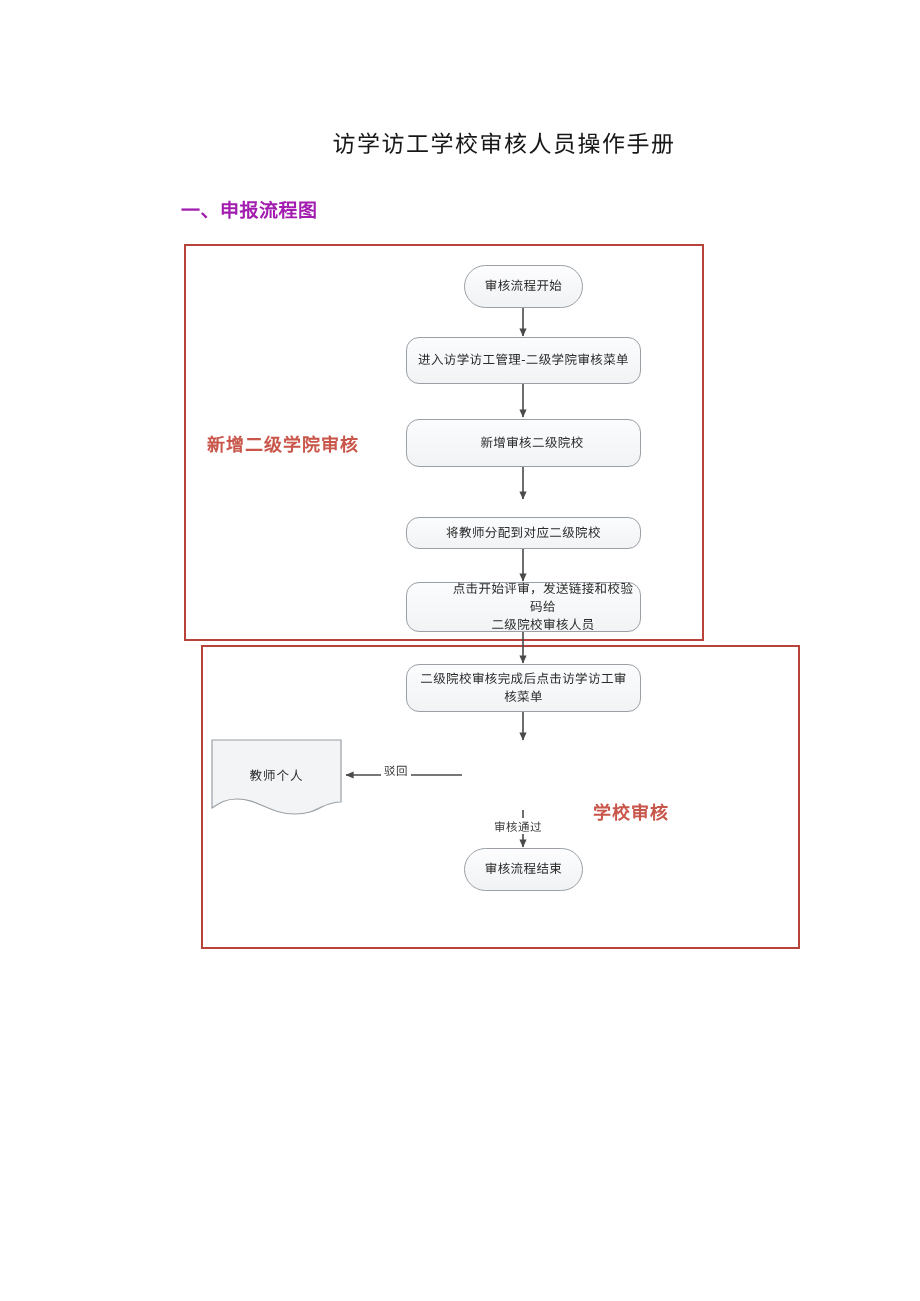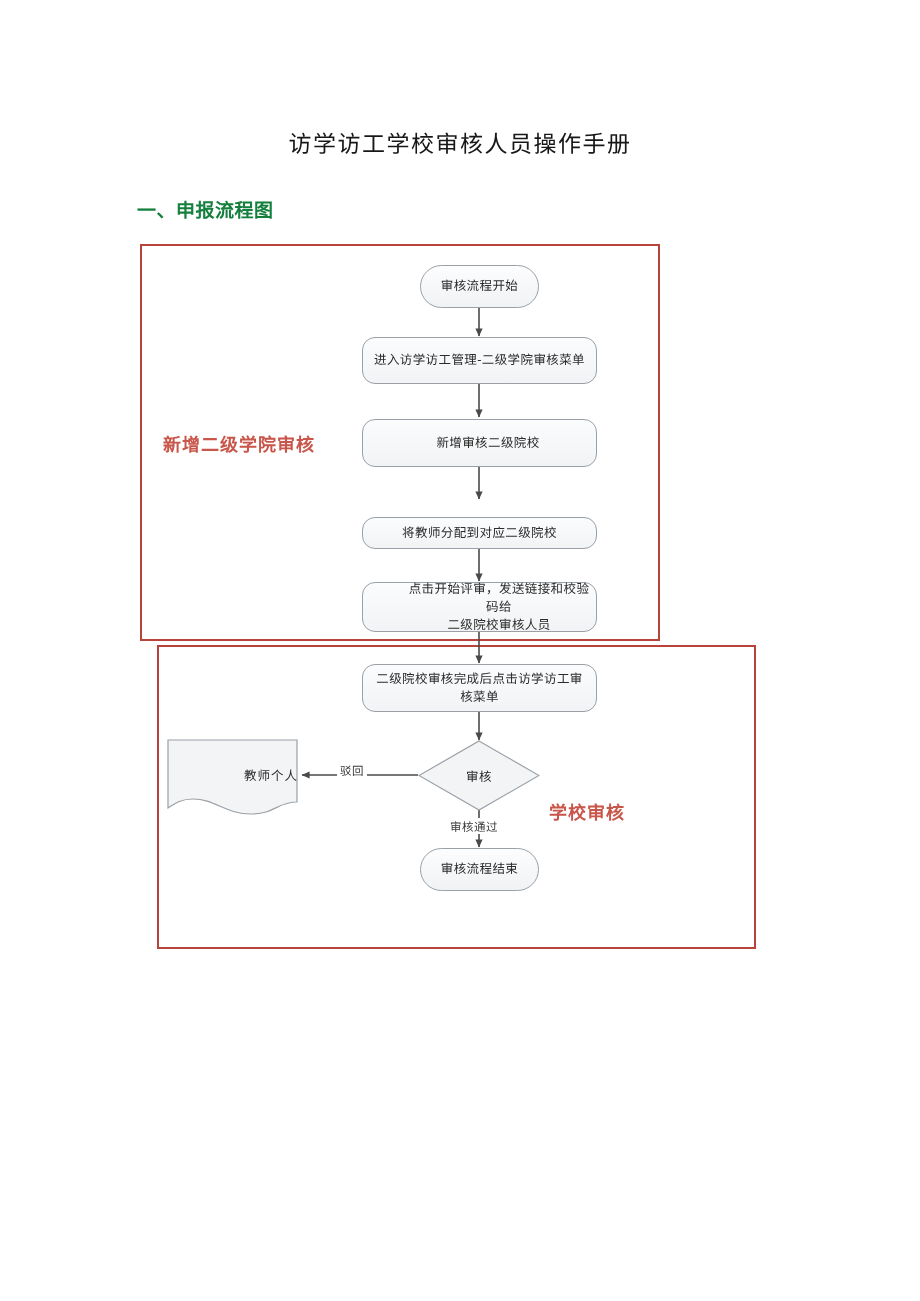--- a/index.html
+++ b/index.html
@@ -14,20 +14,21 @@
     position: relative;
     font-family: "DejaVu Sans", "Liberation Sans", sans-serif;
     color: #000000;
     overflow: hidden;
   }
 
   .page {
     position: absolute;
     inset: 0;
     background: #ffffff;
+    margin-left: 44px;
   }
 
   
   .doc-title {
     position: absolute;
     left: 0;
     top: 125px;
     width: 920px;
     text-align: center;
     font-family: "DejaVu Serif", "Liberation Serif", serif;
@@ -38,21 +39,21 @@
   }
 
   .section-heading {
     position: absolute;
     left: 137px;
     top: 195px;
     font-family: "DejaVu Sans", "Liberation Sans", sans-serif;
     font-size: 19px;
     font-weight: bold;
     letter-spacing: 0.5px;
-    color: #15803d;
+    color: #a21caf;
     white-space: nowrap;
   }
 
   
   .flow-canvas {
     position: absolute;
     left: 0;
     top: 0;
     width: 920px;
     height: 1301px;
@@ -127,21 +128,21 @@
     letter-spacing: 0.5px;
   }
 
   
   .doc-shape-wrap { position: absolute; }
   .doc-shape-svg { position: absolute; inset: 0; }
   .doc-shape-text {
     position: absolute;
     left: 0; right: 0;
     top: 26px;
-    text-align: right;
+    text-align: center;
     font-family: "DejaVu Serif", "Liberation Serif", serif;
     font-size: 12.5px;
     color: #2b2b2b;
     letter-spacing: 1px;
   }
 
   
   .connectors {
     position: absolute;
     left: 0; top: 0;
@@ -223,26 +224,20 @@
     <div class="node process" style="left:362px; top:582px; width:235px; height:50px; flex-direction:column;padding-left:45px;">
       <span>点击开始评审，发送链接和校验码给</span>
       <span>二级院校审核人员</span>
     </div>
 
     <div class="node process" style="left:362px; top:664px; width:235px; height:48px; flex-direction:column;">
       <span>二级院校审核完成后点击访学访工审</span>
       <span>核菜单</span>
     </div>
 
-    <div class="decision-wrap" style="left:418px; top:740px; width:122px; height:71px;">
-      <svg class="decision-shape" viewBox="0 0 122 71">
-        <polygon points="61,1 121,35.5 61,70 1,35.5" fill="#f2f4f6" stroke="#9aa0a6" stroke-width="1.2"></polygon>
-      </svg>
-      <div class="decision-text">审核</div>
-    </div>
 
     <div class="doc-shape-wrap" style="left:167px; top:739px; width:131px; height:76px;">
       <svg class="doc-shape-svg" viewBox="0 0 131 76">
         <path d="M1,1 L130,1 L130,63 C110,63 108,75 84,75 C58,75 48,60 26,60 C12,60 6,66 1,69 Z" fill="#f2f4f6" stroke="#9aa0a6" stroke-width="1.2"></path>
       </svg>
       <div class="doc-shape-text">教师个人</div>
     </div>
 
     <div class="node terminator" style="left:420px; top:848px; width:119px; height:43px;">
       <span>审核流程结束</span>

